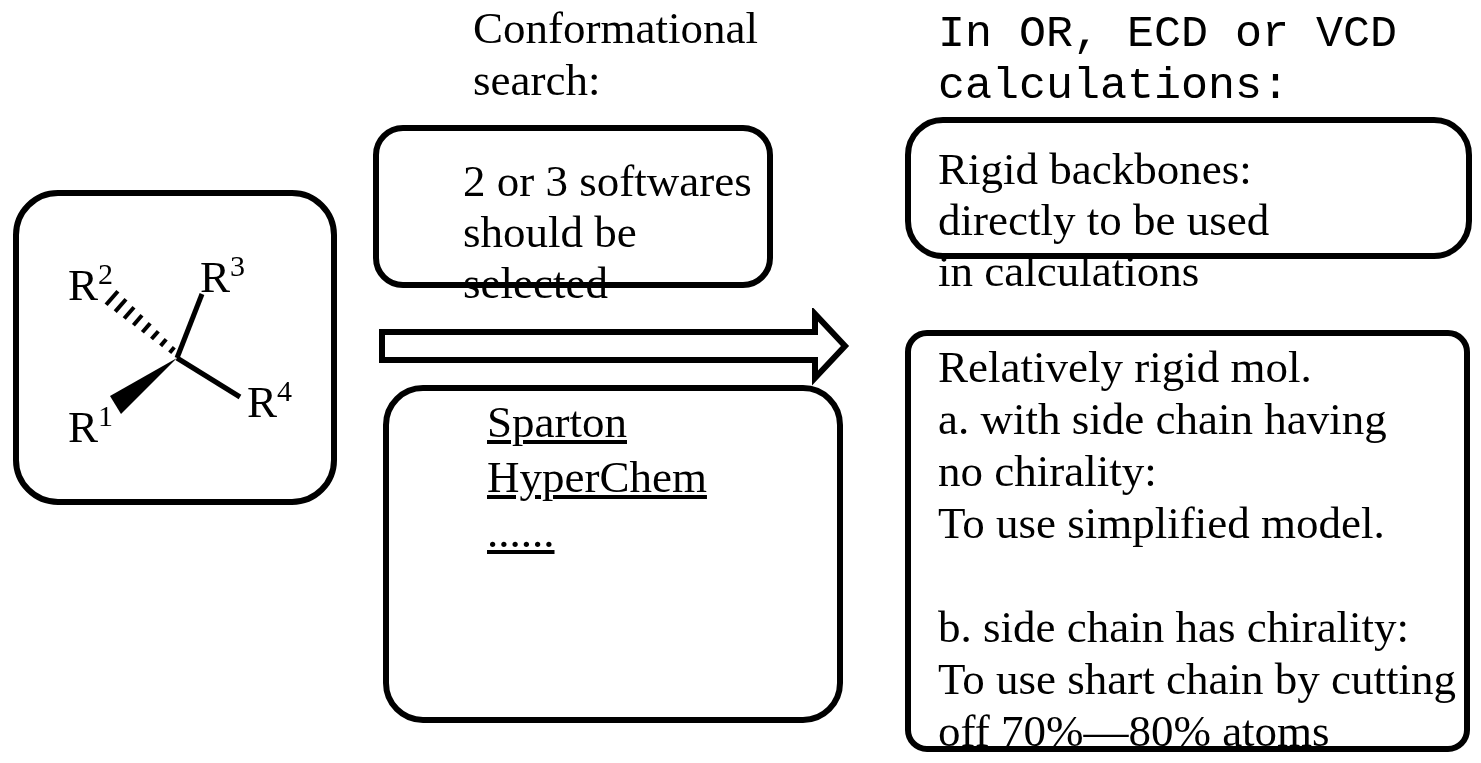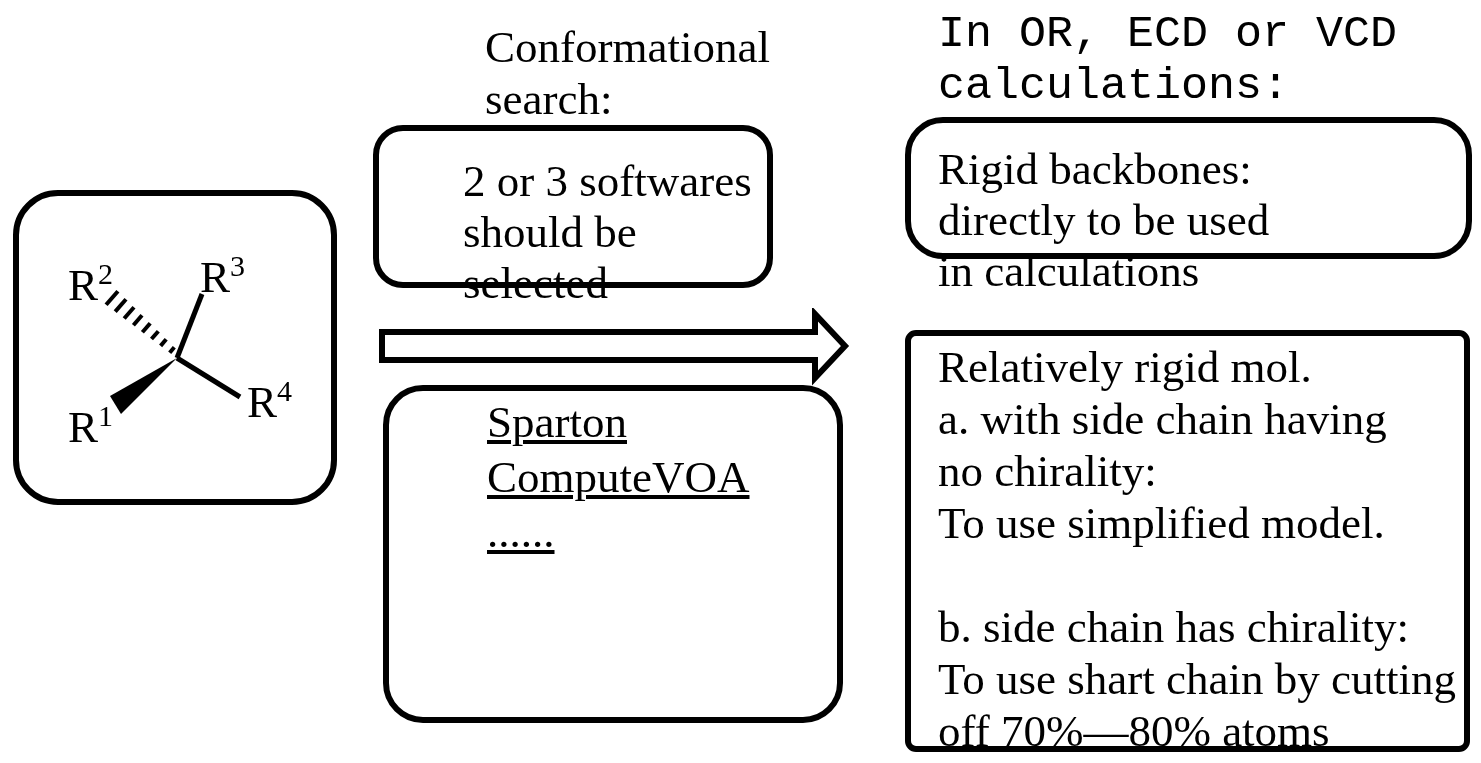--- a/index.html
+++ b/index.html
@@ -24,21 +24,21 @@
     white-space: pre-line;
     line-height: 52px;
   }
   .multiline { white-space: pre-line; }
   .note-box-a { left: 373px; top: 125px; width: 400px; height: 163px; border-radius: 30px; padding: 25px 0 0 84px; }
   .note-box-a .multiline { line-height: 51px; }
   .software-box { left: 383px; top: 385px; width: 460px; height: 338px; border-radius: 40px; padding: 4px 0 0 98px; }
   .software-box .sw-item { line-height: 55px; text-decoration: underline; }
   .rigid-box { left: 905px; top: 117px; width: 567px; height: 142px; border-radius: 38px; padding: 21px 10px 0 27px; }
   .rigid-box .multiline { line-height: 51px; }
-  .rel-rigid-box { left: 905px; top: 330px; width: 565px; height: 422px; border-radius: 11px; padding: 5px 4px 0 27px; }
+  .rel-rigid-box { left: 905px; top: 330px; width: 565px; height: 422px; border-radius: 22px; padding: 5px 4px 0 27px; }
   .rel-rigid-box .multiline { line-height: 52px; }
   .mol-svg, .arrow-svg { position: absolute; display: block; }
   .mol-svg { left: 13px; top: 190px; }
   .arrow-svg { left: 378px; top: 308px; }
   svg text { font-family: "Liberation Serif", serif; fill: #000000; }
 </style>
 </head>
 <body>
 
 <div class="canvas">
@@ -62,35 +62,35 @@
     <polygon points="164,168 97,206 108,224" fill="#000000"></polygon>
 
     <line x1="164" y1="168" x2="227" y2="207" stroke="#000000" stroke-width="5"></line>
 
     <text x="55" y="110" font-size="45"><tspan>R</tspan><tspan dy="-16" font-size="30">2</tspan></text>
     <text x="187" y="102" font-size="45"><tspan>R</tspan><tspan dy="-16" font-size="30">3</tspan></text>
     <text x="55" y="252" font-size="45"><tspan>R</tspan><tspan dy="-16" font-size="30">1</tspan></text>
     <text x="234" y="227" font-size="45"><tspan>R</tspan><tspan dy="-16" font-size="30">4</tspan></text>
   </svg>
 
-  <div class="heading" style="left:473px; top:21px;margin-left:12px;">Conformational
+  <div class="heading" style="left:473px; top:2px;">Conformational
 search:</div>
 
   <div class="box note-box-a">
     <div class="multiline">2 or 3 softwares
 should be selected</div>
   </div>
 
   <svg class="arrow-svg" width="478" height="78" viewBox="0 0 478 78">
     <polygon points="4,24 437,24 437,6 467,38 437,70 437,52 4,52" fill="#ffffff" stroke="#000000" stroke-width="6" stroke-linejoin="miter"></polygon>
   </svg>
 
   <div class="box software-box">
     <div class="sw-item">Sparton</div>
-    <div class="sw-item">ComputeVOA</div>
+    <div class="sw-item">HyperChem</div>
     <div class="sw-item">......</div>
   </div>
 
   <div class="heading" style="left:938px; top:9px;font-family:Liberation Mono, monospace;">In OR, ECD or VCD
 calculations:</div>
 
   <div class="box rigid-box">
     <div class="multiline">Rigid backbones:
 directly to be used
 in calculations</div>

